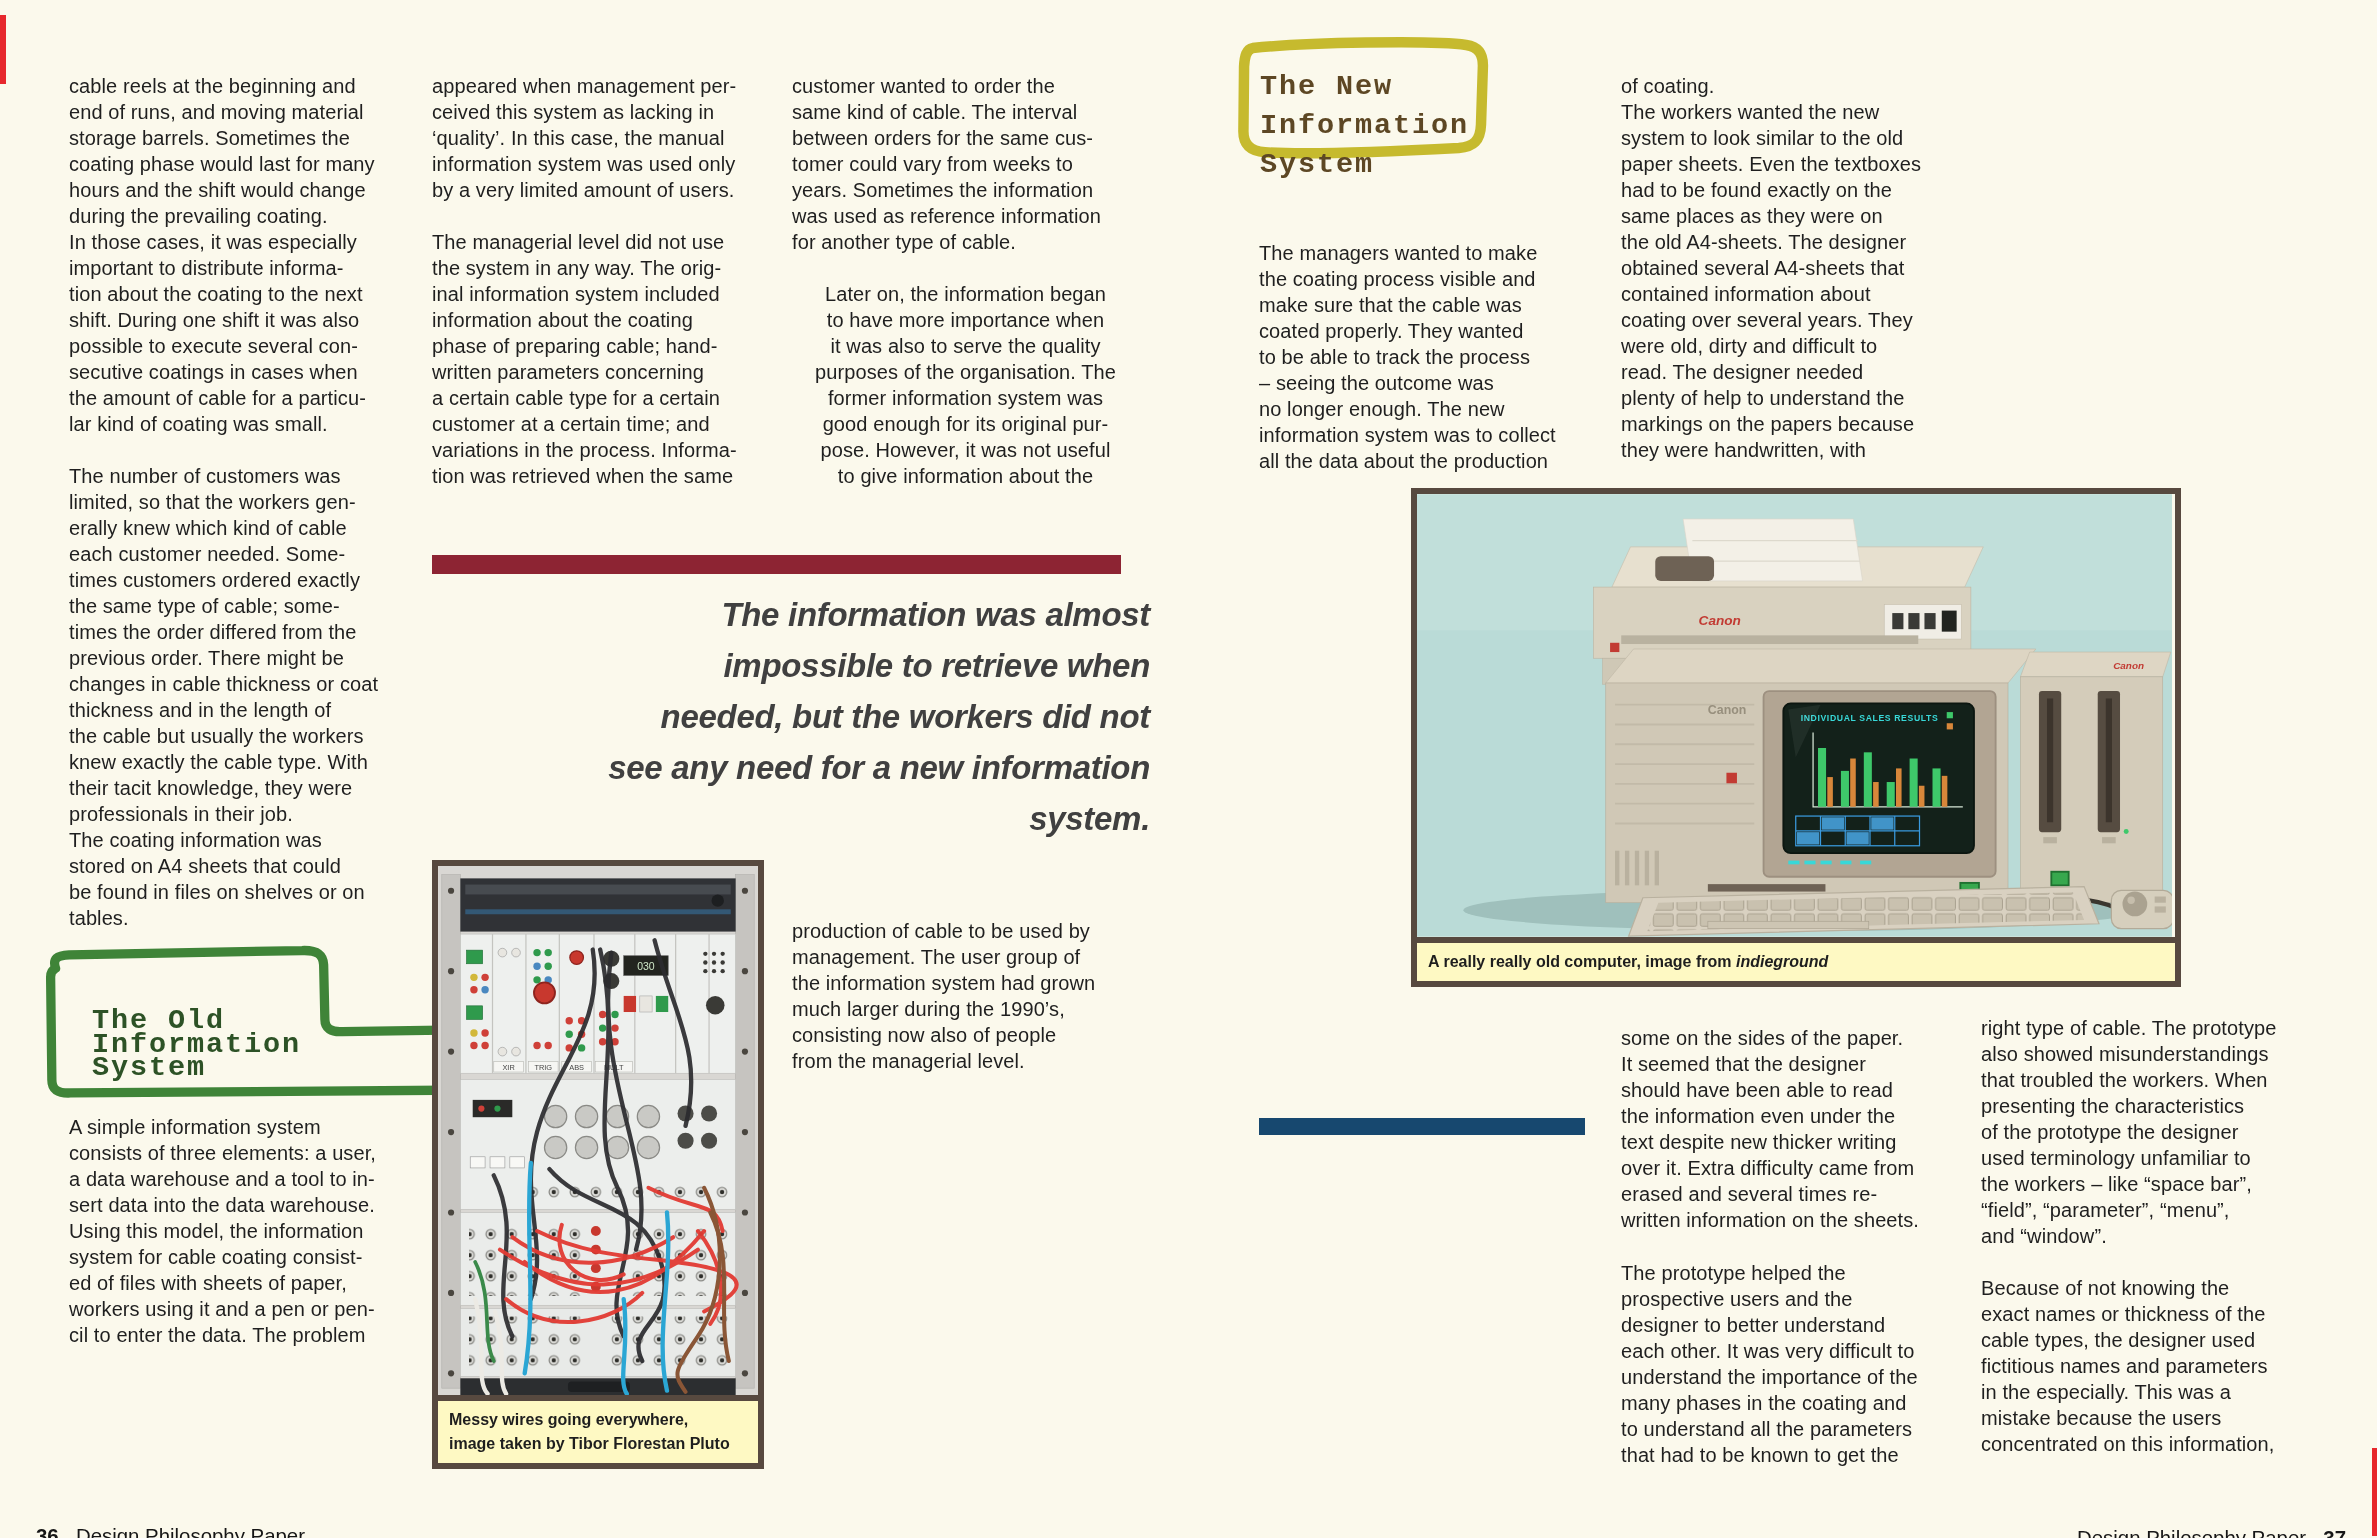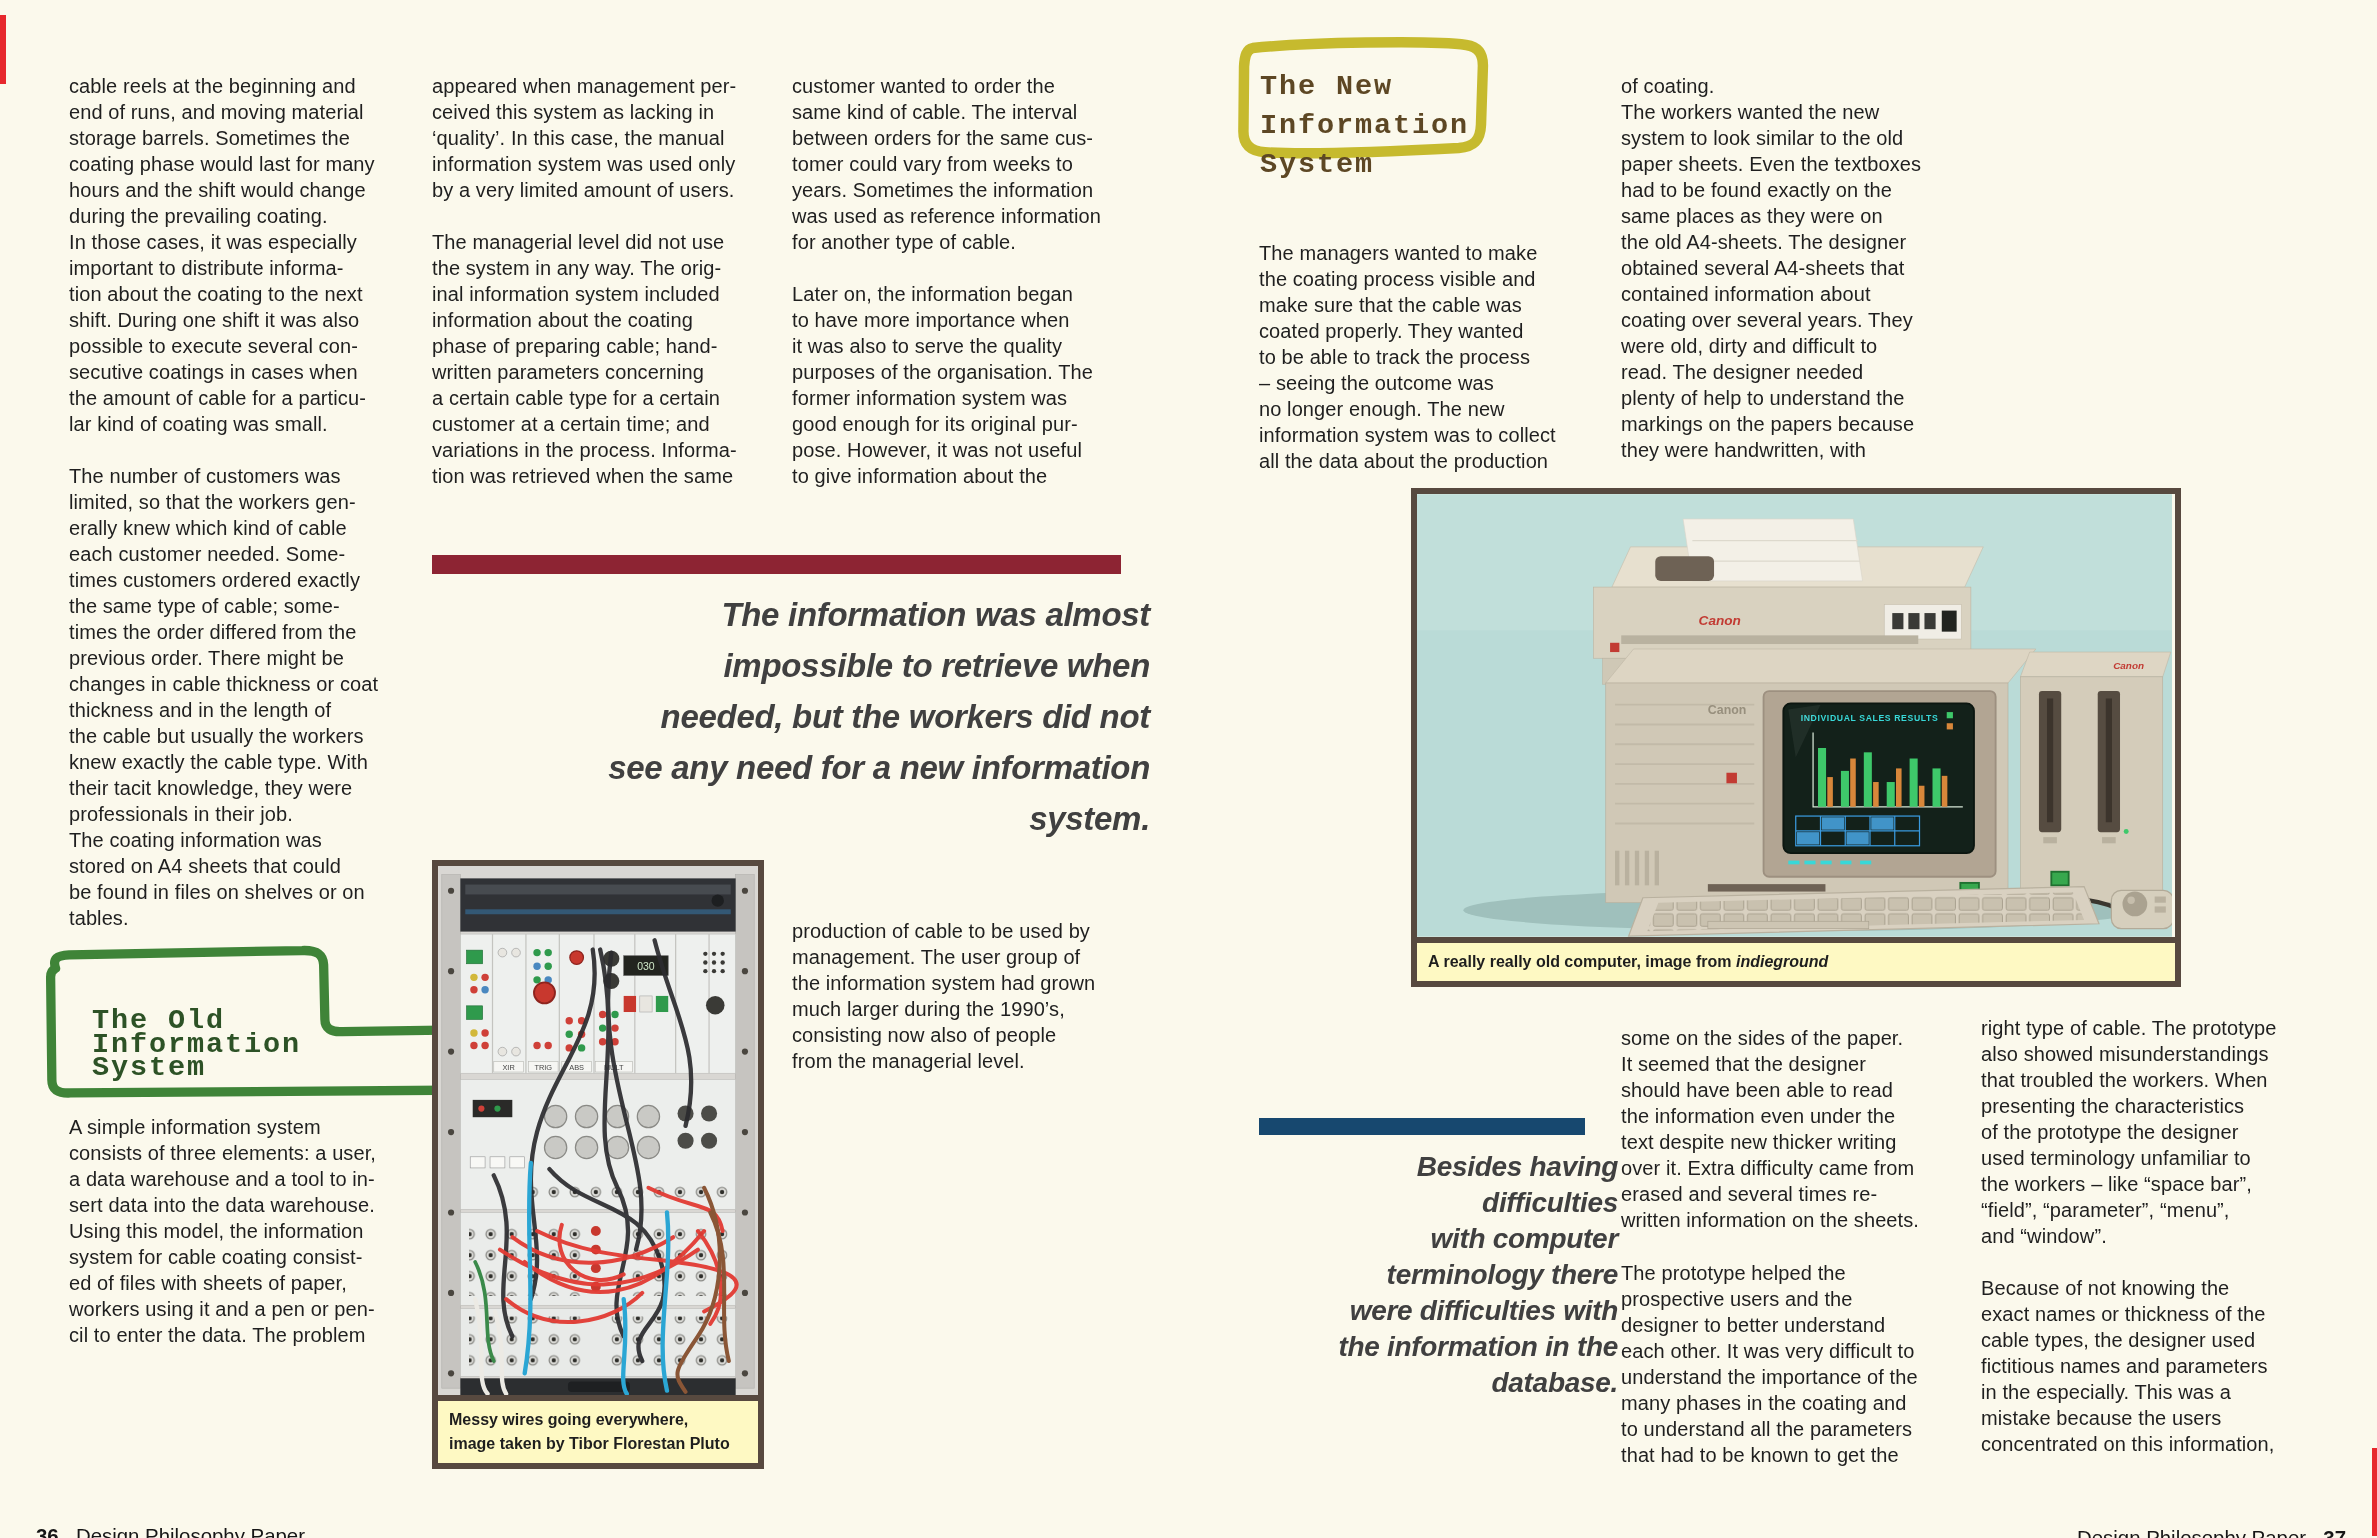--- a/index.html
+++ b/index.html
@@ -119,21 +119,21 @@
 variations in the process. Informa-
 tion was retrieved when the same</div>
 
   <div class="abs body-text" style="left:792px; top:73px; width:347px;">customer wanted to order the
 same kind of cable. The interval
 between orders for the same cus-
 tomer could vary from weeks to
 years. Sometimes the information
 was used as reference information
 for another type of cable.</div>
-  <div class="abs body-text" style="left:792px; top:281px; width:347px;">Later on, the information began
+  <div class="abs body-text" style="left:792px; top:281px; width:347px;text-align:center;">Later on, the information began
 to have more importance when
 it was also to serve the quality
 purposes of the organisation. The
 former information system was
 good enough for its original pur-
 pose. However, it was not useful
 to give information about the</div>
 
   <div class="bar bar-red" style="left:432px; top:555px; width:689px; height:18.6px;"></div>
   <div class="abs quote quote-1" style="left:432px; top:589px; width:718px;">The information was almost
@@ -498,27 +498,20 @@
       <rect x="1122" y="640" width="100" height="62" rx="16" fill="#d6cfbd" stroke="#b2aa98" stroke-width="2"></rect>
       <circle cx="1160" cy="662" r="20" fill="#aaa290"></circle>
       <circle cx="1154" cy="656" r="6" fill="#c6beac"></circle>
       <rect x="1192" y="650" width="18" height="10" fill="#b9b19f"></rect>
         <rect x="1192" y="666" width="18" height="10" fill="#b9b19f"></rect>
     </svg>
     <div class="figure-caption"><span>A really really old computer, image from </span><span class="src">indieground</span></div>
   </div>
 
   <div class="bar bar-blue" style="left:70px; top:1118px; width:326px; height:17.3px;"></div>
-  <div class="abs quote quote-2" style="left:70px; top:1149px; width:359px;">Besides having
-difficulties
-with computer
-terminology there
-were difficulties with
-the information in the
-database.</div>
 
   <div class="abs body-text" style="left:432px; top:1025px; width:347px;">some on the sides of the paper.
 It seemed that the designer
 should have been able to read
 the information even under the
 text despite new thicker writing
 over it. Extra difficulty came from
 erased and several times re-
 written information on the sheets.</div>
   <div class="abs body-text" style="left:432px; top:1260px; width:347px;">The prototype helped the

